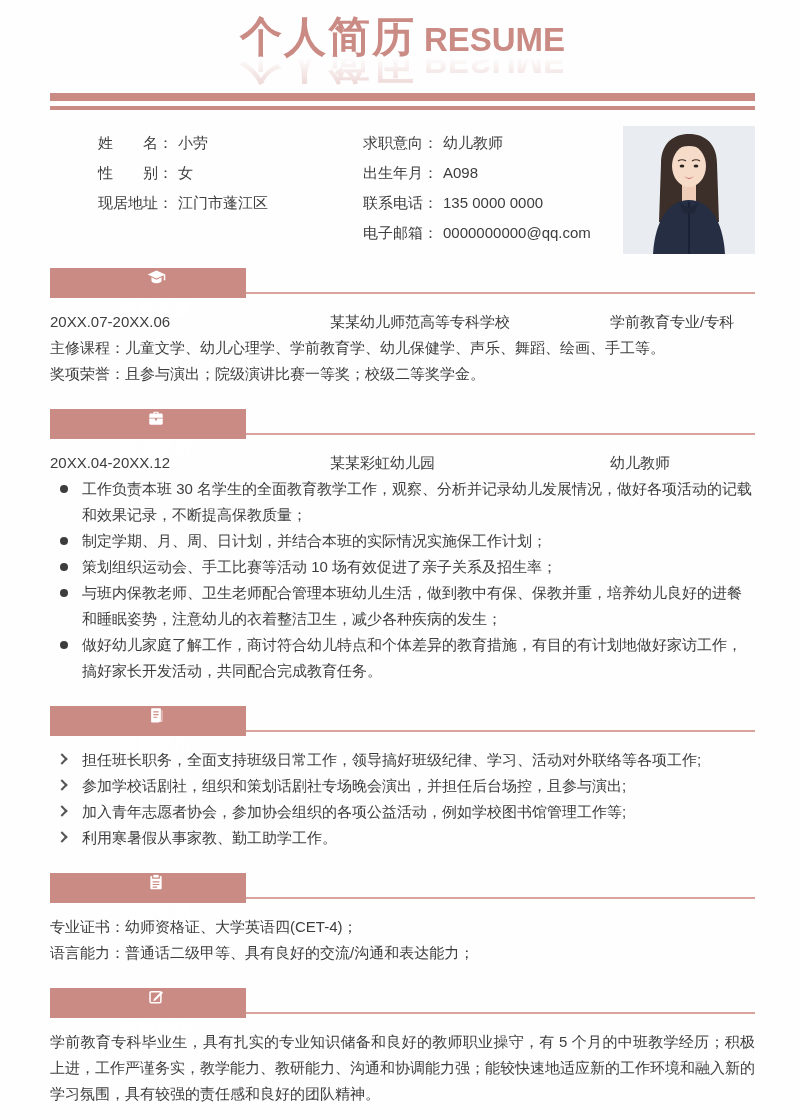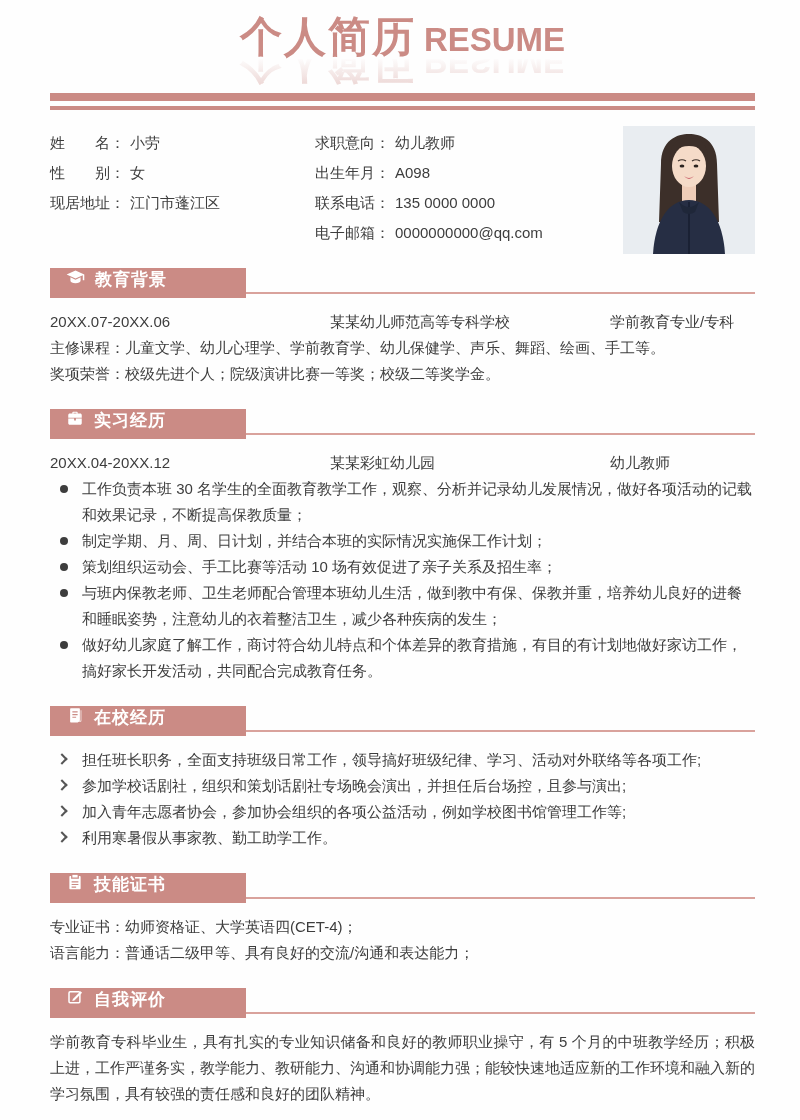--- a/index.html
+++ b/index.html
@@ -24,39 +24,39 @@
   }
   .title-reflect .title-cn, .title-reflect .title-en { filter: blur(0.4px); }
   .reflect-fade {
     position: absolute; left: 0; right: 0; top: 0; height: 26px;
     background: linear-gradient(to top, rgba(254,254,254,0.15), rgba(254,254,254,0.95));
   }
   .rule-thick { height: 8px; background: #cb8b85; margin-top: 8px; }
   .rule-thin  { height: 4px; background: #cb8b85; margin-top: 5px; }
 
   
-  .profile { display: flex; margin-top: 12px; }
+  .profile { display: flex; margin-top: 12px; margin-left: 48px; }
   .info-cols { display: flex; flex: 1; padding-top: 6px; }
   .col-left  { width: 265px; }
   .col-right { flex: 1; }
   .info-row { height: 30px; line-height: 30px; font-size: 15px; white-space: nowrap; }
   .lbl { color: #3d3d3d; }
   .val { color: #3d3d3d; margin-left: 5px; }
   .photo-box { width: 132px; height: 128px; margin-top: 4px; background: #e9edf1; overflow: hidden; flex: none; }
   .photo-box svg { display: block; }
 
   
   .sec-head { position: relative; height: 30px; margin-top: 14px; }
   .sec-box {
     position: absolute; left: 0; top: 0;
     width: 196px; height: 30px;
     background: #cb8b85; color: #ffffff;
-    display: flex; align-items: flex-start;
+    display: flex; align-items: center;
     padding-left: 16px; gap: 10px;
-    font-size: 17px; font-weight: bold; letter-spacing: 1px;
+    font-size: 17px; font-weight: bold; letter-spacing: 1px; flex-direction: column;
   }
   .sec-box svg { flex: none; }
   .sec-line { position: absolute; left: 196px; right: 0; bottom: 4px; height: 2px; background: #d9a29c; }
 
   
   .sec-content { padding-top: 11px; padding-bottom: 8px; font-size: 15px; line-height: 26px; }
   .row3 { display: flex; line-height: 26px; }
   .row3 .c1 { width: 280px; }
   .row3 .c2 { flex: 1; }
   .row3 .c3 { width: 145px; }
@@ -172,21 +172,21 @@
   <div class="sec-content">
     <div class="row3">
       <span class="c1">20XX.07-20XX.06</span>
       <span class="c2">某某幼儿师范高等专科学校</span>
       <span class="c3">学前教育专业/专科</span>
     </div>
     <div>
 
         <div class="plain-line">主修课程：儿童文学、幼儿心理学、学前教育学、幼儿保健学、声乐、舞蹈、绘画、手工等。</div>
 
-        <div class="plain-line">奖项荣誉：校级先进个人；院级演讲比赛一等奖；校级二等奖学金。</div>
+        <div class="plain-line">奖项荣誉：且参与演出；院级演讲比赛一等奖；校级二等奖学金。</div>
       </div>
   </div>
 
   <div class="sec-head">
     <div class="sec-box">
       <svg width="18" height="18" viewBox="0 0 24 24">
         <path fill="#ffffff" d="M9.5 3.5h5c.6 0 1 .4 1 1V6H19c1.1 0 2 .9 2 2v3.6H3V8c0-1.1.9-2 2-2h3.5V4.5c0-.6.4-1 1-1zm.5 2.5h4V5h-4v1zM3 12.8h7.8v2.6h2.4v-2.6H21V19c0 1.1-.9 2-2 2H5c-1.1 0-2-.9-2-2v-6.2z"></path>
       </svg>
       <span>实习经历</span>
     </div>

